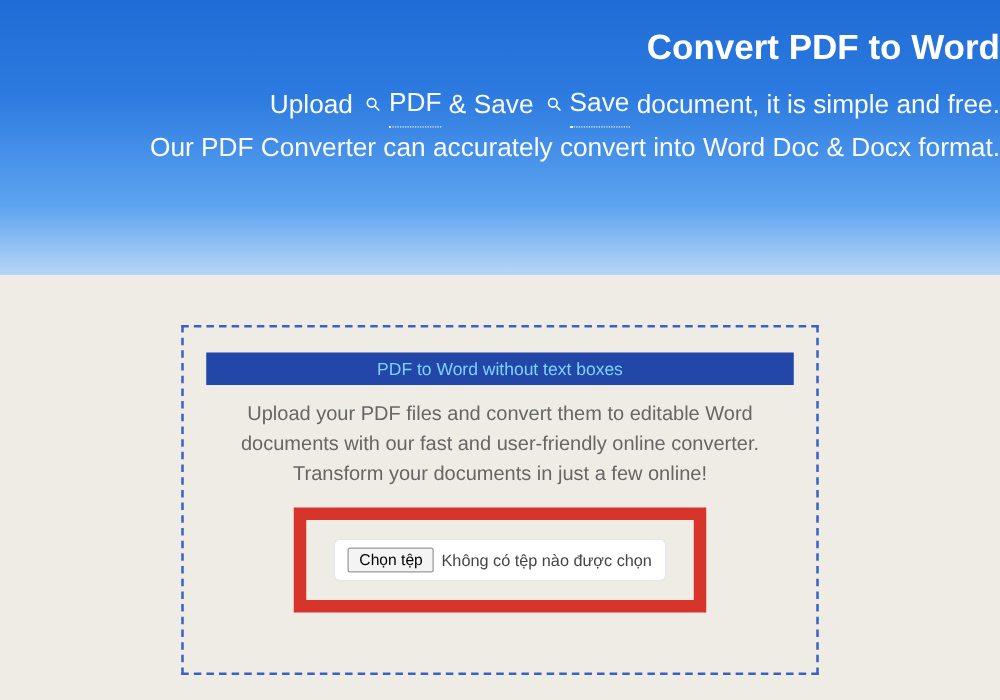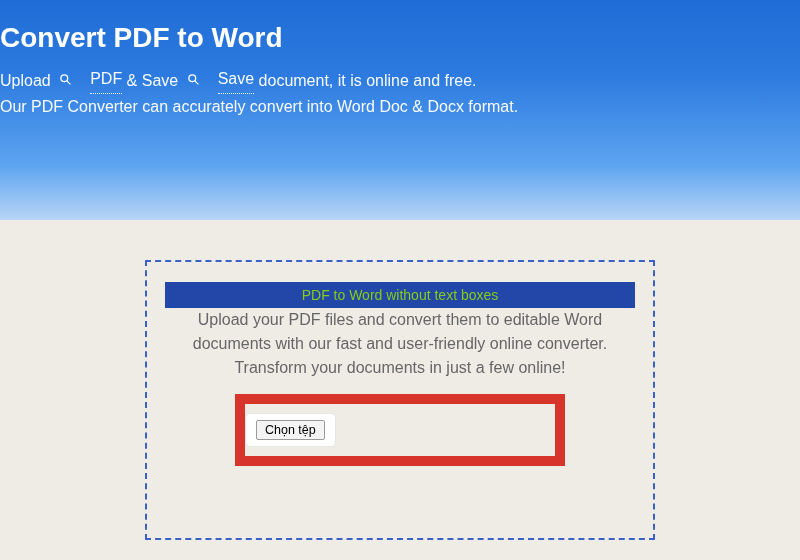--- a/index.html
+++ b/index.html
@@ -7,39 +7,39 @@
     font-family: Arial, Helvetica, sans-serif;
     width: 800px;
     height: 560px;
     overflow: hidden;
     background: #efece6;
   }
   .hero {
     width: 100%;
     height: 220px;
     background: linear-gradient(180deg, #1f6cd6 0%, #2d7be0 35%, #5da4f0 75%, #b7d5f6 100%);
-    text-align: left;
+    text-align: right;
     color: #fff;
     padding-top: 22px;
   }
   .hero h1 {
     font-size: 28px;
     font-weight: 600;
     margin-bottom: 12px;
   }
   .hero p {
-    font-size: 16px;
+    font-size: 21px;
     line-height: 1.6;
     font-weight: 400;
     color: rgba(255,255,255,0.97);
   }
   .search-inline {
     display: inline-flex;
     align-items: center;
-    gap: 16px;
+    gap: 4px;
   }
   .search-icon {
     display: inline-block;
     width: 13px;
     height: 13px;
     vertical-align: -1px;
     margin: 0 2px 0 4px;
   }
   .dotted {
     border-bottom: 1px dotted rgba(255,255,255,0.9);
@@ -54,38 +54,39 @@
   .dropzone {
     width: 510px;
     min-height: 280px;
     border: 2px dashed #3a62c6;
     background: #efece6;
     padding: 20px 18px 30px 18px;
     text-align: center;
   }
   .card-header {
     background: #2247a8;
-    color: #84cc16;
+    color: #7dd3fc;
     font-size: 14px;
     padding: 5px 8px;
+    margin-bottom: 12px;
   }
   .card-desc {
     font-size: 16px;
     color: #666;
     line-height: 1.5;
     padding: 0 12px;
   }
   .highlight-box {
     margin: 14px auto 0 auto;
     width: 330px;
-    height: 72px;
+    height: 84px;
     border: 10px solid #d7342c;
     display: flex;
     align-items: center;
-    justify-content: flex-start;
+    justify-content: center;
     background: transparent;
   }
   .file-picker {
     background: #fff;
     border: 1px solid #e6e6e6;
     border-radius: 5px;
     padding: 6px 10px;
     display: inline-flex;
     align-items: center;
     gap: 6px;
@@ -121,32 +122,33 @@
       <span class="dotted">PDF</span>
     </span>
     <span>&amp; Save</span>
     <span class="search-inline">
       <svg class="search-icon" viewBox="0 0 16 16" fill="none" stroke="#fff" stroke-width="1.6">
           <circle cx="6.5" cy="6.5" r="4.2"></circle>
           <line x1="10" y1="10" x2="14" y2="14"></line>
         </svg>
       <span class="dotted">Save</span>
     </span>
-    <span>document, it is online and free.</span>
+    <span>document, it is simple and free.</span>
   </p>
   <p>Our PDF Converter can accurately convert into Word Doc &amp; Docx format.</p>
 </div>
 
 <div class="content-wrap">
   <div class="dropzone">
     <div class="card-header">PDF to Word without text boxes</div>
     <div class="card-desc">
       <span>Upload your PDF files and convert them to editable Word</span><br>
       <span>documents with our fast and user-friendly online converter.</span><br>
       <span>Transform your documents in just a few online!</span>
     </div>
     <div class="highlight-box">
       <div class="file-picker">
         <button class="file-btn">Chọn tệp</button>
+        <span class="file-status">Không có tệp nào được chọn</span>
       </div>
     </div>
   </div>
 </div>
 
 </body></html>

